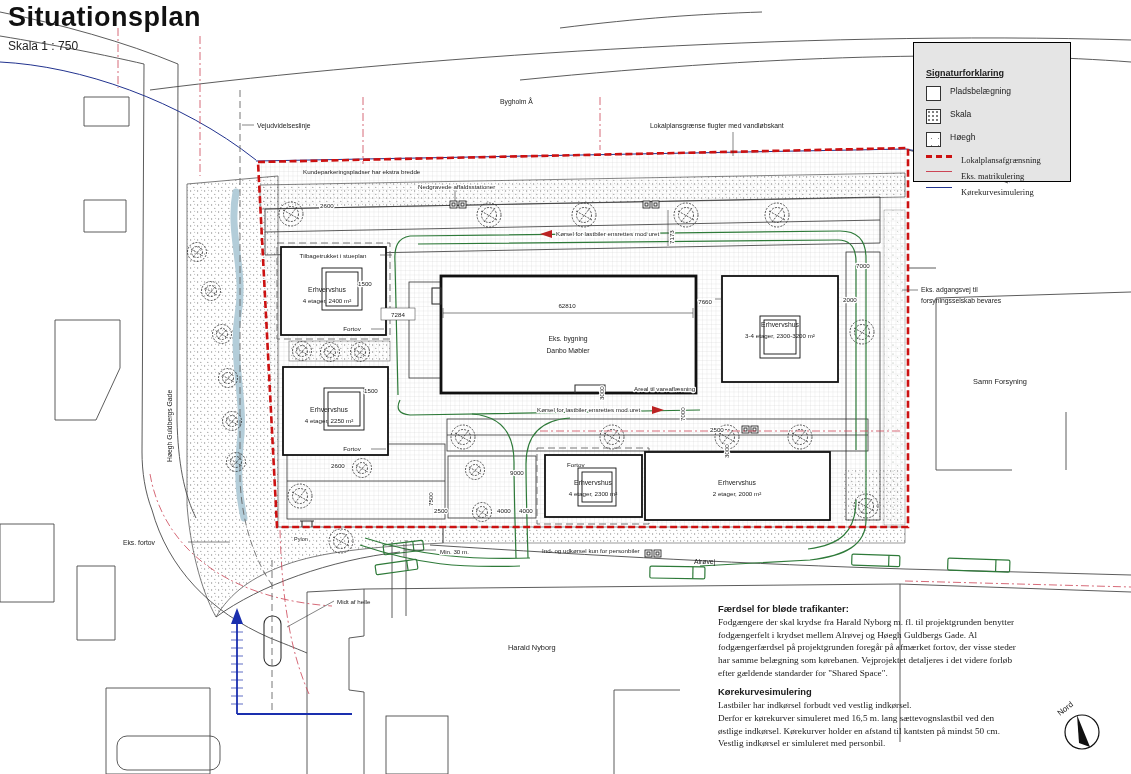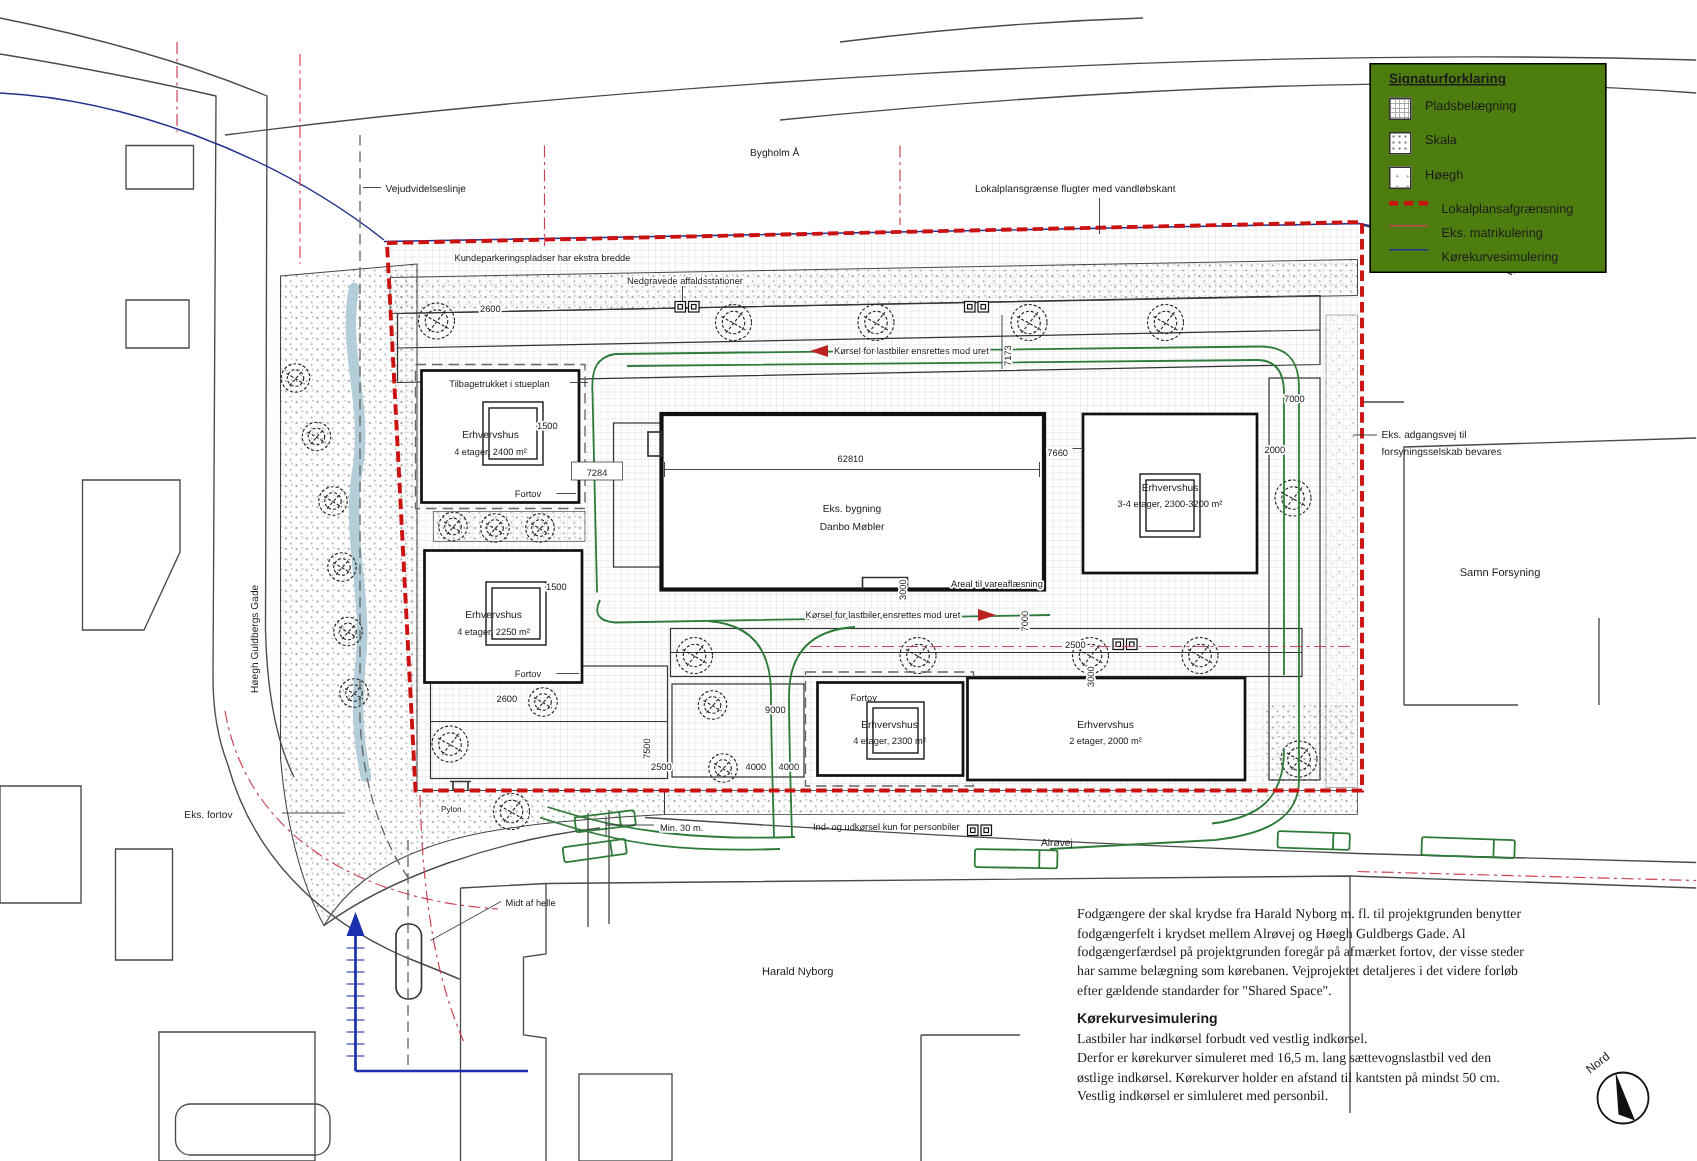--- a/index.html
+++ b/index.html
@@ -23,33 +23,33 @@
   .blue{stroke:#22338f;stroke-width:1;fill:none}
   .blue2{stroke:#1a2fae;stroke-width:1.8;fill:none}
   .tree{stroke:#222;stroke-width:0.75;fill:none;stroke-dasharray:2 1.3}
   .stall{stroke:#333;stroke-width:0.8;fill:none}
 
   
   .title-block{position:absolute;left:8px;top:2px;}
   .title-block h1{margin:0;font-size:27px;font-weight:600;letter-spacing:.5px;color:#111;}
   .title-block .scale{margin-top:6px;font-size:12px;color:#222;}
   .legend{position:absolute;left:913px;top:42px;width:158px;height:140px;border:1.3px solid #000;
-          background:#4d7c0f;box-sizing:border-box;padding:4px 10px 0 12px;font-size:8.5px;}
+          background:#e5e5e5;box-sizing:border-box;padding:25px 10px 0 12px;font-size:8.5px;}
   .legend .lg-title{font-weight:bold;text-decoration:underline;font-size:9px;margin-bottom:8px;}
   .lg-item{display:flex;margin:0 0 8px 0;}
   .sw{width:13px;height:13px;border:1px solid #333;margin-right:9px;flex:0 0 auto;background:#fff;}
   .sw-grid{background-image:repeating-linear-gradient(to right,#aaa 0,#aaa .5px,transparent .5px,transparent 3px),
            repeating-linear-gradient(to bottom,#aaa 0,#aaa .5px,transparent .5px,transparent 3px);}
   .sw-dots{background-image:radial-gradient(#777 .7px,transparent .8px);background-size:4px 4px;}
   .sw-grass{background-image:radial-gradient(#888 .6px,transparent .7px);background-size:7px 7px;background-position:1px 2px;}
   .sw-line{width:26px;height:0;border:none;margin-right:9px;flex:0 0 auto;}
   .sw-lp{border-top:3.5px dashed #cc1111;}
   .sw-mat{border-top:1.3px solid #cc4455;}
   .sw-kk{border-top:1.3px solid #22338f;}
-  .lg-item.tight{margin-bottom:6px;}
+  .lg-item.tight{margin-bottom:6px;font-family:Liberation Serif, serif;}
   .notes{position:absolute;left:718px;top:603px;width:302px;font-size:9.2px;line-height:1.38;color:#1a1a1a;}
   .notes .nh{font-weight:bold;font-size:9.4px;}
   .notes .nb{margin-bottom:7px;font-family:Liberation Serif, serif;}
   .notes .pre{white-space:pre-line;}
 </style>
 </head>
 <body>
 
 <div id="stage">
 
@@ -343,20 +343,24 @@
     <text x="364" y="393" class="t6 halo">1500</text>
   </g>
 
   <g transform="translate(1046,686)">
     <circle cx="36" cy="46" r="17" fill="#fff" stroke="#111" stroke-width="1.2"></circle>
     <polygon points="31,29 44,61 33,57" fill="#111"></polygon>
     <text transform="translate(14,30) rotate(-38)" class="t8">Nord</text>
   </g>
 </svg>
 
+<div class="title-block">
+  <h1>Situationsplan</h1>
+  <div class="scale">Skala 1 : 750</div>
+</div>
 
 <div class="legend">
   <div class="lg-title">Signaturforklaring</div>
   <div class="lg-item">
     <span class="sw sw-grid"></span>
     <span>Pladsbelægning</span>
   </div>
   <div class="lg-item">
     <span class="sw sw-dots"></span>
     <span>Skala</span>
@@ -373,20 +377,21 @@
     <span class="sw-line sw-mat"></span>
     <span>Eks. matrikulering</span>
   </div>
   <div class="lg-item tight">
     <span class="sw-line sw-kk"></span>
     <span>Kørekurvesimulering</span>
   </div>
 </div>
 
 <div class="notes">
+  <div class="nh">Færdsel for bløde trafikanter:</div>
   <div class="nb">Fodgængere der skal krydse fra Harald Nyborg m. fl. til projektgrunden benytter fodgængerfelt i krydset mellem Alrøvej og Høegh Guldbergs Gade. Al fodgængerfærdsel på projektgrunden foregår på afmærket fortov, der visse steder har samme belægning som kørebanen. Vejprojektet detaljeres i det videre forløb efter gældende standarder for "Shared Space".</div>
   <div class="nh">Kørekurvesimulering</div>
   <div class="nb pre">Lastbiler har indkørsel forbudt ved vestlig indkørsel.
 Derfor er kørekurver simuleret med 16,5 m. lang sættevognslastbil ved den østlige indkørsel. Kørekurver holder en afstand til kantsten på mindst 50 cm.
 Vestlig indkørsel er simluleret med personbil.</div>
 </div>
 
 </div>
 
 </body></html>

